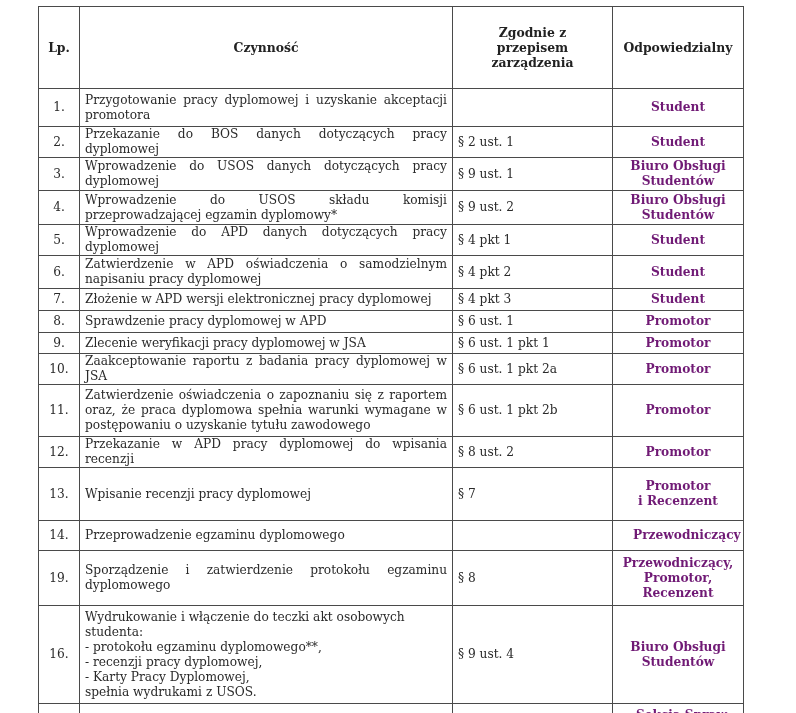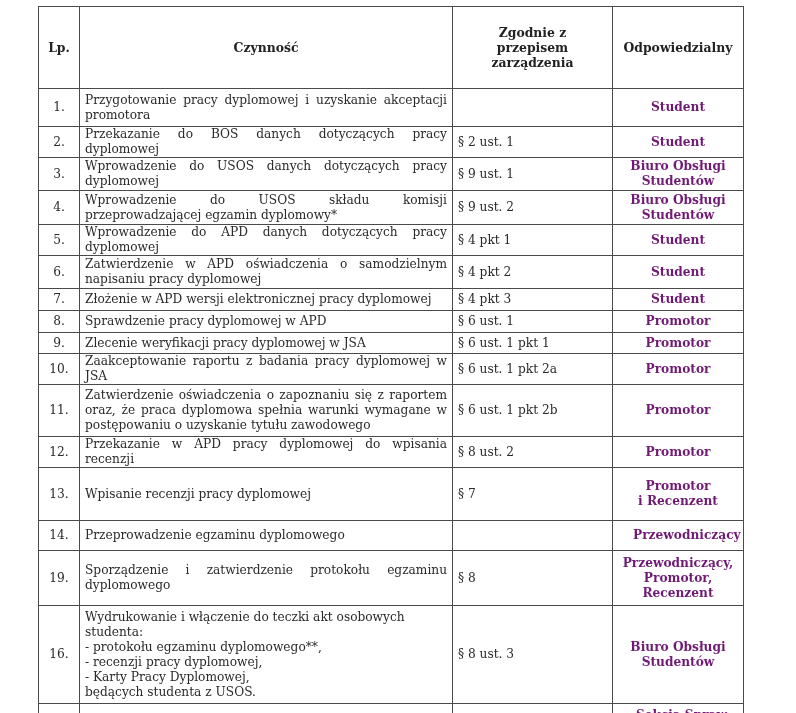--- a/index.html
+++ b/index.html
@@ -163,23 +163,23 @@
           <div>Recenzent</div>
         </td>
   </tr>
       <tr style="height: 98px;">
     <td class="lp">16.</td>
     <td class="act">
           <span class="line">Wydrukowanie i włączenie do teczki akt osobowych studenta:</span>
           <span class="line">- protokołu egzaminu dyplomowego**,</span>
           <span class="line">- recenzji pracy dyplomowej,</span>
           <span class="line">- Karty Pracy Dyplomowej,</span>
-          <span class="line">będących studenta z USOS.</span>
+          <span class="line">spełnia wydrukami z USOS.</span>
         </td>
-    <td class="reg">§ 8 ust. 3</td>
+    <td class="reg">§ 9 ust. 4</td>
     <td class="resp" style="padding: 0px 16px;">Biuro Obsługi Studentów</td>
   </tr>
       <tr style="height: 39px;">
     <td class="lp">17.</td>
     <td class="act">Wystawienie dyplomu</td>
     <td class="reg"></td>
     <td class="resp" style="padding: 0px 16px; text-align: right;">Sekcja Spraw Studenckich</td>
   </tr>
       <tr style="height: 36px;">
     <td class="lp">18.</td>

